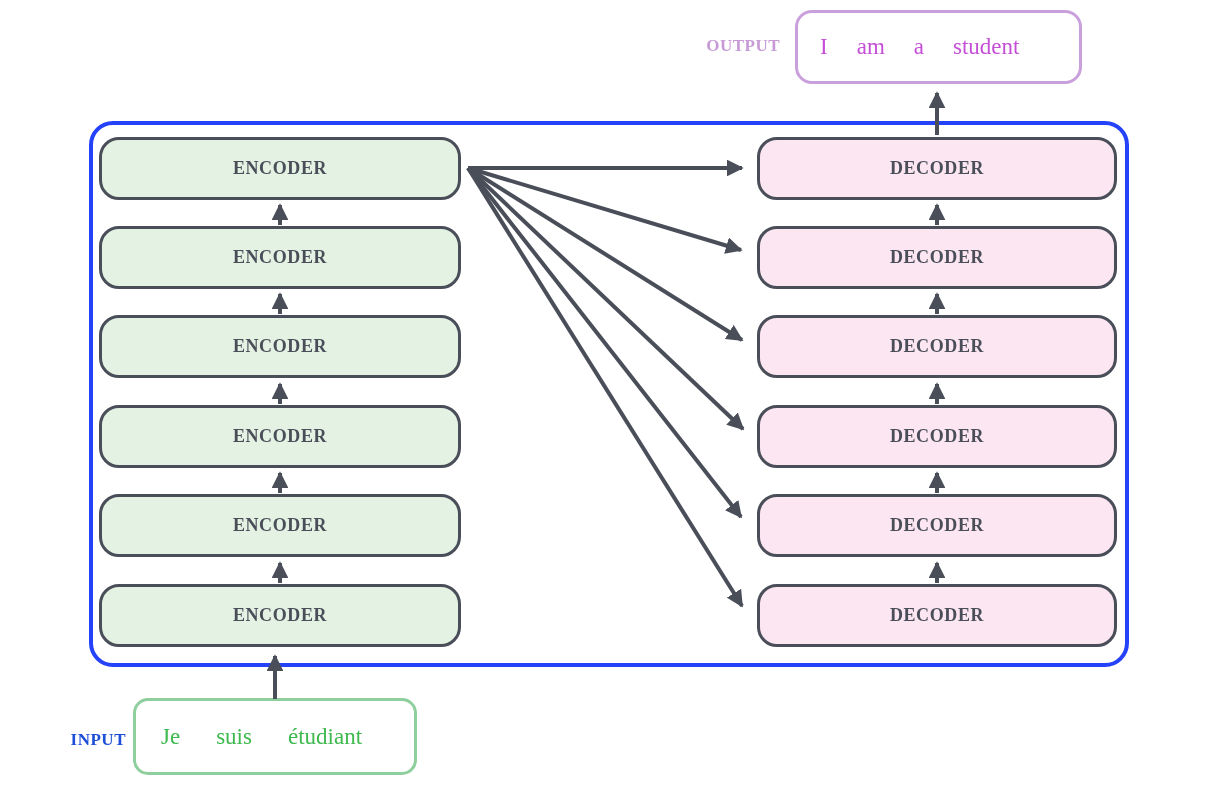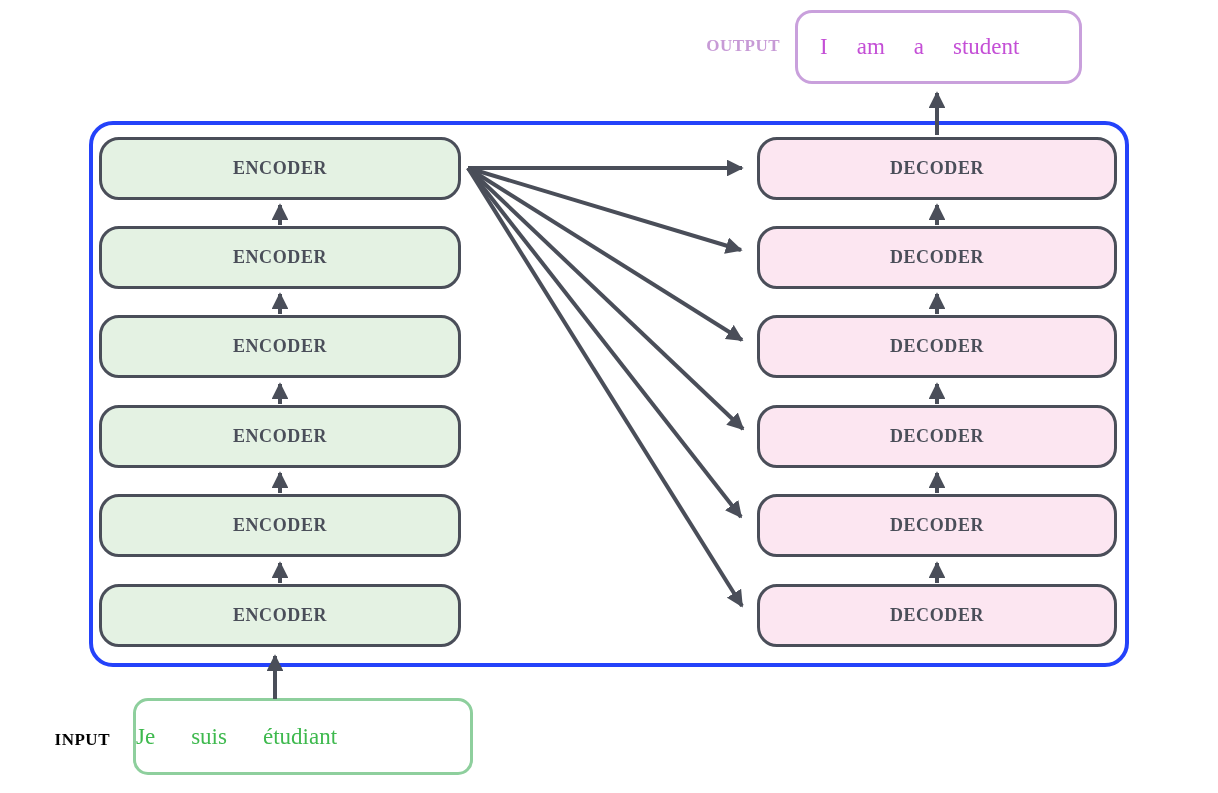--- a/index.html
+++ b/index.html
@@ -30,32 +30,32 @@
   .io-box {
     position: absolute; background: #ffffff;
     display: flex; align-items: center; font-size: 23px;
   }
   .output-box {
     left: 795px; top: 10px; width: 287px; height: 74px;
     border: 3.5px solid #c9a0dc; border-radius: 17px;
     color: #c44fd6; gap: 29px; padding-left: 22px;
   }
   .input-box {
-    left: 133px; top: 698px; width: 340px; height: 77px;
+    left: 133px; top: 698px; width: 284px; height: 77px;
     border: 3.5px solid #8ecf9d; border-radius: 15px;
-    color: #3eb94e; gap: 36px; 
+    color: #3eb94e; gap: 36px; padding-left: 25px;
   }
 
   
   .side-label {
     position: absolute; font-size: 17px; font-weight: 700; letter-spacing: 0.5px;
     text-align: right;
   }
   .output-label { left: 655px; top: 36px; width: 125px; color: #c79ad6; }
-  .input-label  { left: 10px;  top: 730px; width: 100px; color: #000000; }
+  .input-label  { left: 26px;  top: 730px; width: 100px; color: #1d4ed8; }
 
   .arrow-layer { position: absolute; left: 0; top: 0; width: 1218px; height: 793px; pointer-events: none; }
 </style>
 </head>
 <body>
 
 <div class="canvas">
 
   <div class="side-label output-label">OUTPUT</div>
   <div class="io-box output-box">

